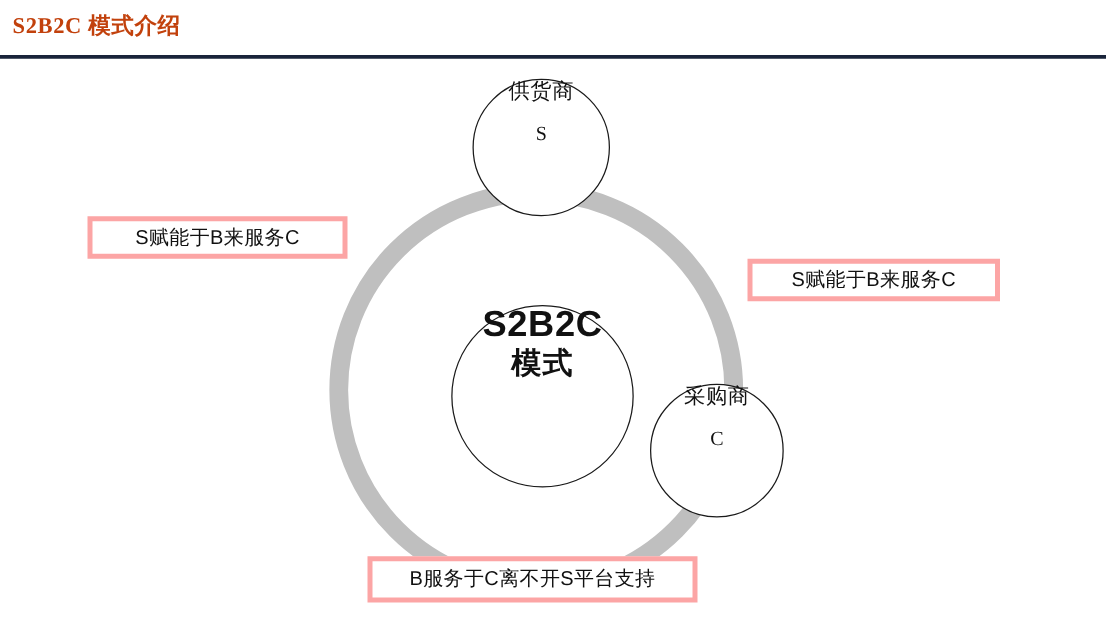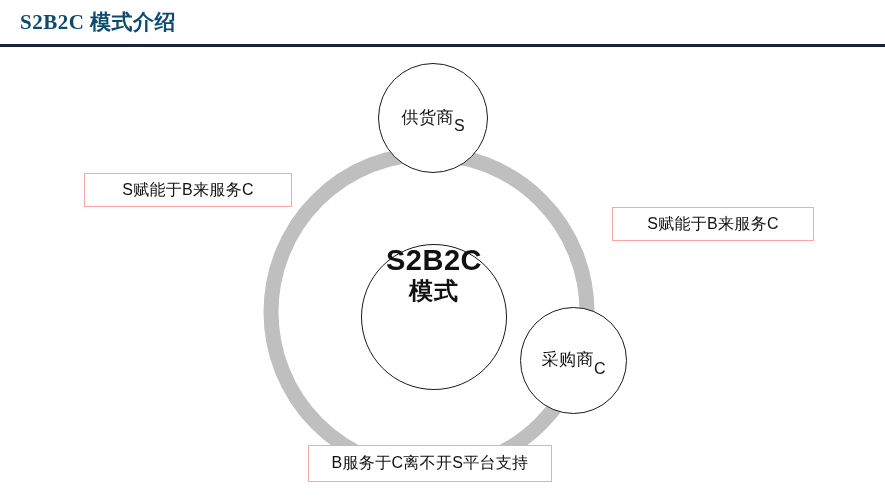--- a/index.html
+++ b/index.html
@@ -12,27 +12,27 @@
     width: 885px;
     height: 500px;
     background: #ffffff;
     overflow: hidden;
     font-family: "Liberation Sans", "DejaVu Sans", sans-serif;
   }
 
   
   #slide-title {
     position: absolute;
-    left: 20px;
+    left: 10px;
     top: 8px;
     font-family: "Liberation Serif", "DejaVu Serif", serif;
     font-weight: bold;
-    font-size: 21px;
+    font-size: 18px;
     letter-spacing: 0.5px;
-    color: #0c4a6e;
+    color: #c2410c;
     white-space: nowrap;
   }
   #title-rule {
     position: absolute;
     left: 0px;
     top: 44px;
     width: 885px;
     height: 3px;
     background: #19243a;
   }
@@ -54,25 +54,25 @@
   }
 
   
   .node-circle {
     position: absolute;
     box-sizing: border-box;
     border-radius: 50%;
     background: #ffffff;
     border: 1.6px solid #1a1a1a;
     display: flex;
-    flex-direction: row;
+    flex-direction: column;
     align-items: center;
-    justify-content: center;
     text-align: center;
     color: #111111;
+    font-family: Liberation Serif, serif;
   }
   .node-circle .node-name {
     font-size: 17px;
     line-height: 1.1;
     letter-spacing: 0.5px;
   }
   .node-circle .node-code {
     font-size: 16px;
     line-height: 1.1;
     margin-top: 16px;
@@ -126,46 +126,45 @@
     line-height: 1.1;
     letter-spacing: 1px;
     margin-top: 3px;
   }
 
   
   .callout {
     position: absolute;
     box-sizing: border-box;
     background: #ffffff;
-    border: 1px solid #fca5a5;
+    border: 4px solid #fca5a5;
     display: flex;
     align-items: center;
     justify-content: center;
     color: #111111;
     font-size: 16px;
     letter-spacing: 0.3px;
     white-space: nowrap;
-    margin-left: 14px;
   }
   #callout-left {
     left: 70px;
     top: 125px;
     width: 208px;
     height: 34px;
   }
   #callout-right {
     left: 598px;
     top: 159px;
     width: 202px;
     height: 34px;
   }
   #callout-bottom {
     left: 294px;
     top: 397px;
-    width: 244px;
+    width: 264px;
     height: 37px;
   }
 </style>
 </head>
 <body>
 
 <div id="page">
 
   <div id="slide-title">S2B2C 模式介绍</div>
 

